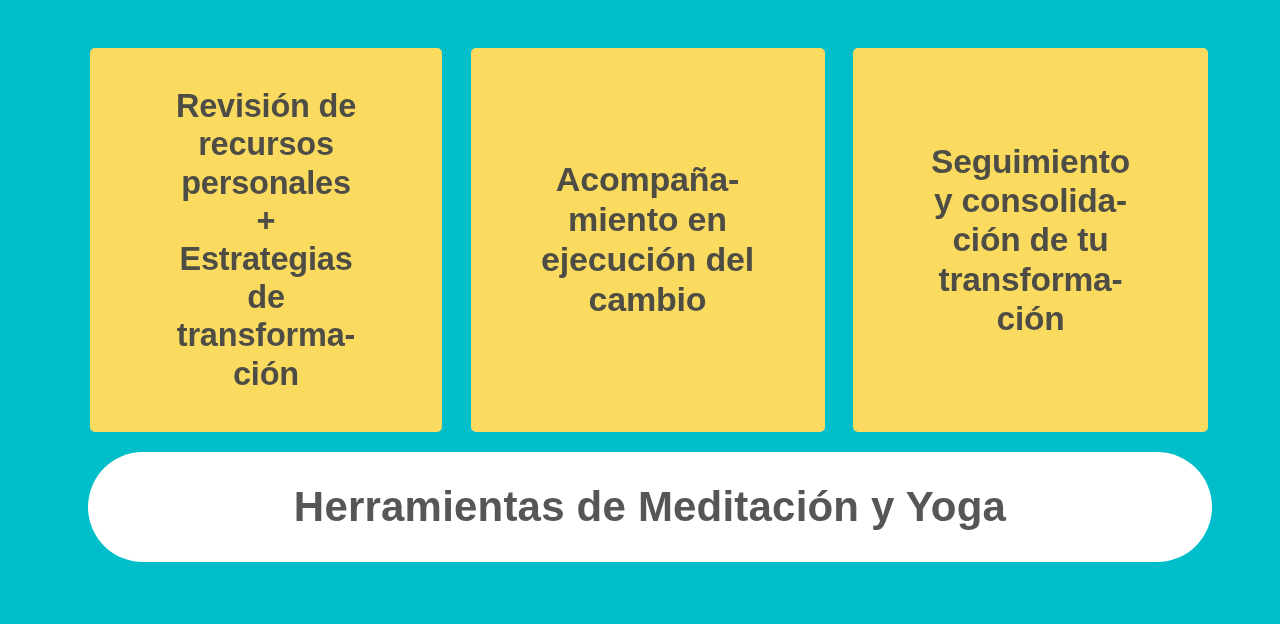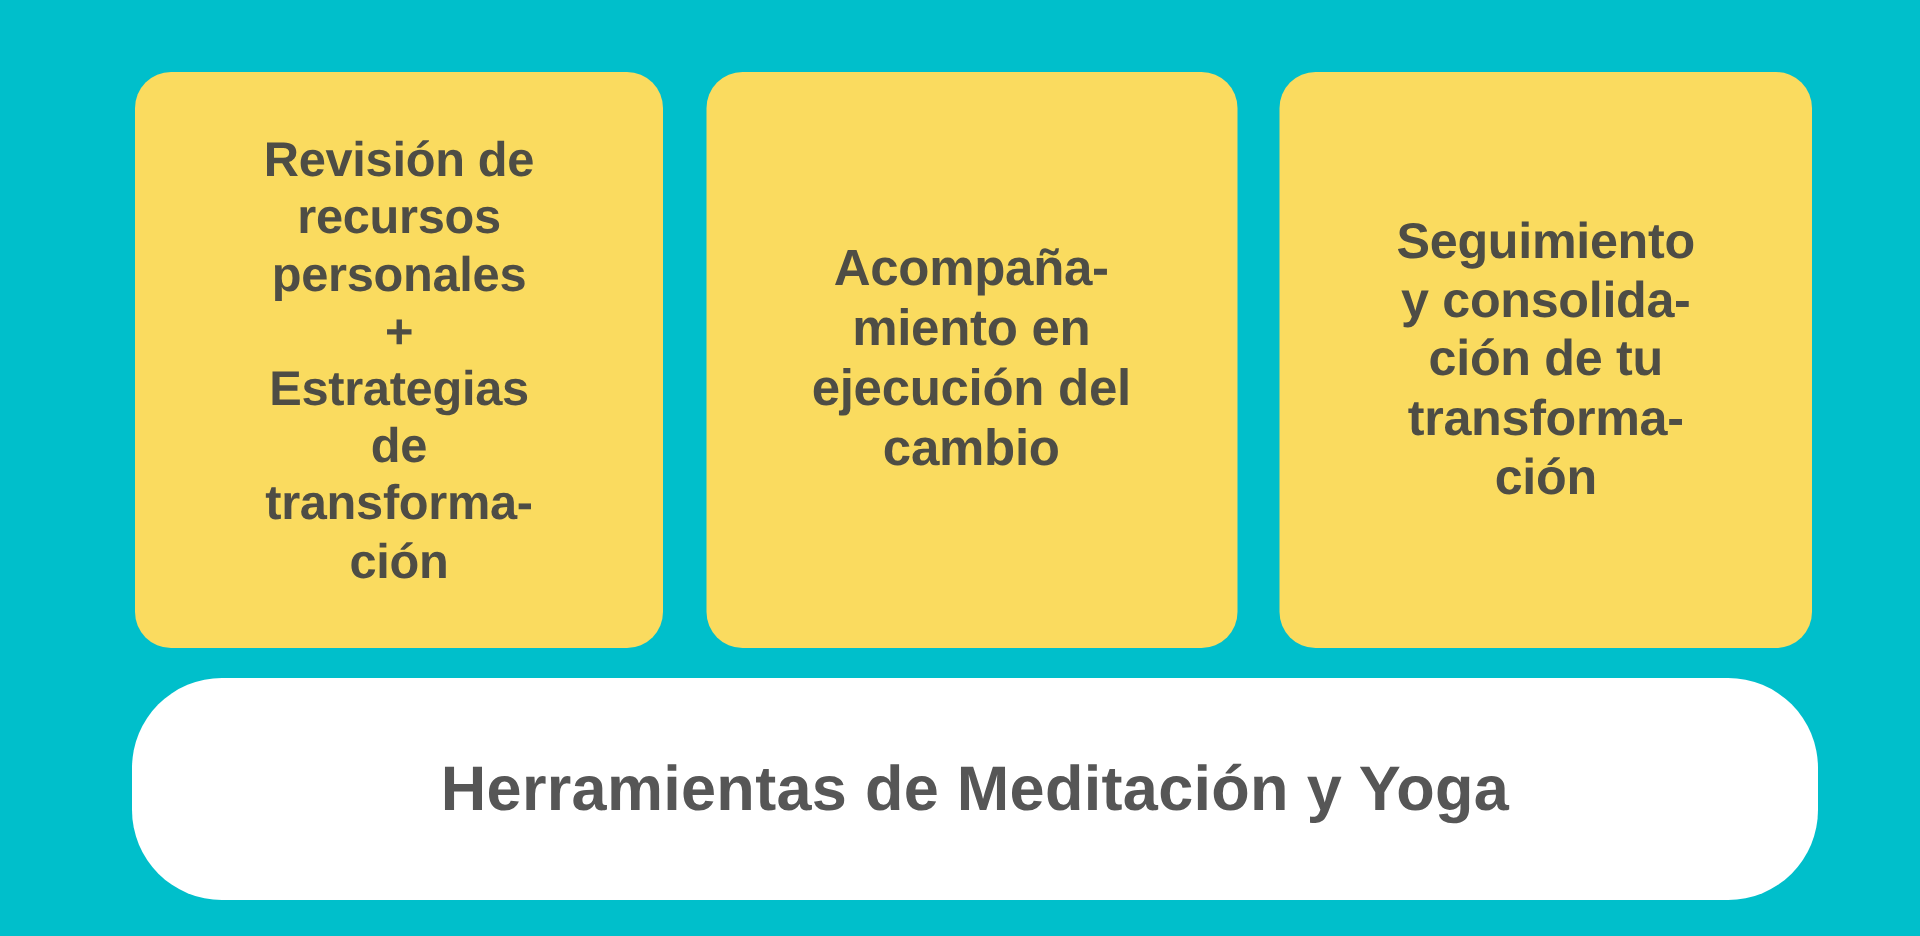--- a/index.html
+++ b/index.html
@@ -30,21 +30,21 @@
     width: 1118px;
     height: 384px;
     display: flex;
     flex-direction: row;
     justify-content: space-between;
     align-items: stretch;
   }
 
   .card {
     background: #fadb5f;
-    border-radius: 24px;
+    border-radius: 5px;
     box-sizing: border-box;
     display: flex;
     align-items: center;
     justify-content: center;
     padding: 6px 14px;
   }
 
   .card-1 { width: 352px; }
   .card-2 { width: 354px; }
   .card-3 { width: 355px; }
@@ -72,21 +72,21 @@
     font-size: 33.5px;
     line-height: 1.175;
   }
 
   
   .banner {
     position: absolute;
     left: 88px;
     top: 452px;
     width: 1124px;
-    height: 148px;
+    height: 110px;
     background: #ffffff;
     border-radius: 60px;
     display: flex;
     align-items: center;
     justify-content: center;
     box-sizing: border-box;
   }
 
   .banner-text {
     color: #565656;

